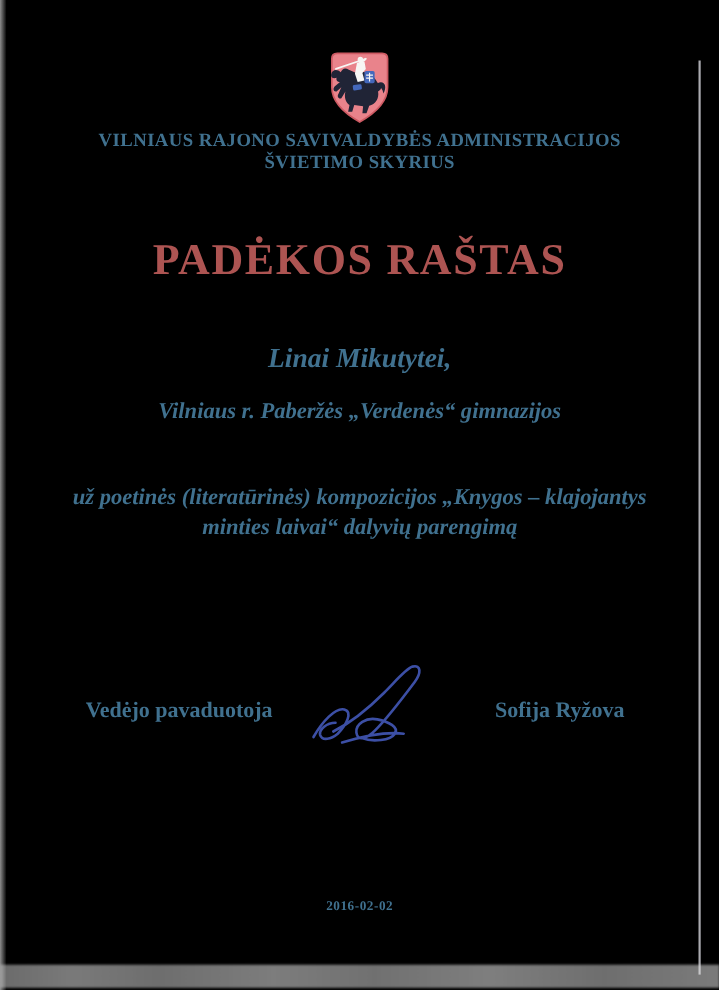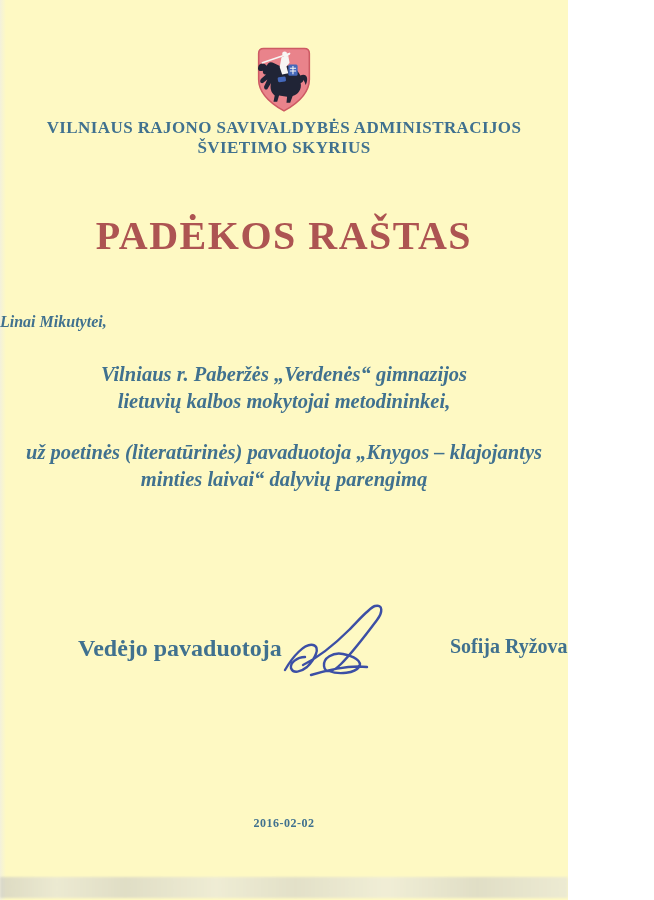--- a/index.html
+++ b/index.html
@@ -2,23 +2,23 @@
 <html style="--text-teal: #40718f; --title-red: #ad5452; --shield-pink: #e9838b; --shield-border: #cd5a63; --silhouette-dark: #202436; --rider-white: #f7f6f4; --small-shield-blue: #4468bb; --signature-blue: #3c4fa5;"><head>
 <meta charset="utf-8">
 <style>
   html, body {
     margin: 0;
     padding: 0;
     background: #ffffff;
   }
   .page {
     position: relative;
-    width: 568px;
+    width: 654px;
     height: 900px;
-    background: #fef9c3;
+    background: #000000;
     overflow: hidden;
     font-family: "Liberation Serif", "DejaVu Serif", serif;
   }
 
   
   .scan-left-edge {
     position: absolute; left: 0; top: 0; bottom: 0; width: 6px;
     background: linear-gradient(90deg, #ececec, rgba(255,255,255,0));
     opacity: .6;
   }
@@ -59,44 +59,45 @@
     margin: 0;
     text-align: center;
     color: var(--title-red);
     font-weight: bold;
     font-size: 40px;
     line-height: 46px;
     letter-spacing: 1.5px;
   }
   .recipient {
     position: absolute; left: 0; right: 0; top: 313px;
+    text-align: center;
     color: var(--text-teal);
     font-weight: bold;
     font-style: italic;
-    font-size: 16px;
+    font-size: 25px;
   }
   .body-par {
     position: absolute; left: 0; right: 0;
     text-align: center;
     color: var(--text-teal);
     font-weight: bold;
     font-style: italic;
     font-size: 20.5px;
     line-height: 27px;
   }
   .par-1 { top: 361px; }
   .par-2 { top: 439px; }
   .par-3 { top: 511px; }
 
   
   .sig-position {
     position: absolute; left: 78px; top: 635px;
     color: var(--text-teal);
     font-weight: bold;
-    font-size: 24px;
+    font-size: 20px;
   }
   .sig-name {
     position: absolute; left: 450px; top: 635px;
     color: var(--text-teal);
     font-weight: bold;
     font-size: 20px;
   }
   .sig-scrawl {
     position: absolute; left: 274px; top: 596px;
     width: 122px; height: 88px;
@@ -153,25 +154,24 @@
     <div>VILNIAUS RAJONO SAVIVALDYBĖS ADMINISTRACIJOS</div>
     <div>ŠVIETIMO SKYRIUS</div>
   </div>
 
   <h1 class="cert-title">PADĖKOS RAŠTAS</h1>
 
   <div class="recipient">Linai Mikutytei,</div>
 
   <div class="body-par par-1">
     <div>Vilniaus r. Paberžės „Verdenės“ gimnazijos</div>
-    <div>lietuvių kalbos mokytojai metodininkei,</div>
   </div>
 
   <div class="body-par par-2">
-    <div>už poetinės (literatūrinės) pavaduotoja „Knygos – klajojantys</div>
+    <div>už poetinės (literatūrinės) kompozicijos „Knygos – klajojantys</div>
     <div>minties laivai“ dalyvių parengimą</div>
   </div>
 
 
   <div class="sig-position">Vedėjo pavaduotoja</div>
 
   <svg class="sig-scrawl" viewBox="0 0 120 88" aria-hidden="true">
     <path d="M10 74 C18 60 30 47 38 49 C46 51 40 63 32 71 C26 76 18 78 16 72 C15 67 22 61 30 61
              M28 69 C44 61 60 48 74 34 C84 24 94 12 100 10 C108 8 108 16 102 24
              C90 40 76 58 66 68 C58 76 50 78 49 70 C48 62 58 56 68 58 C78 60 88 65 84 71

